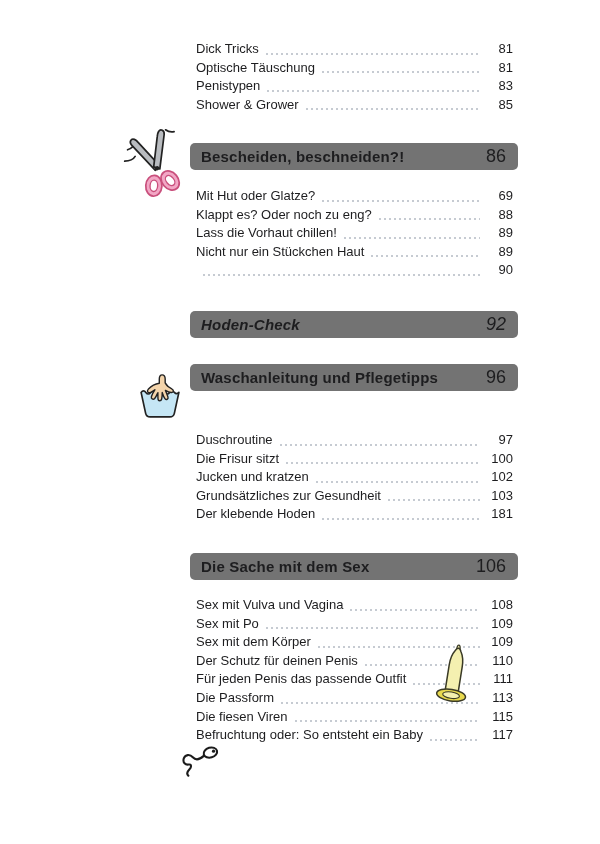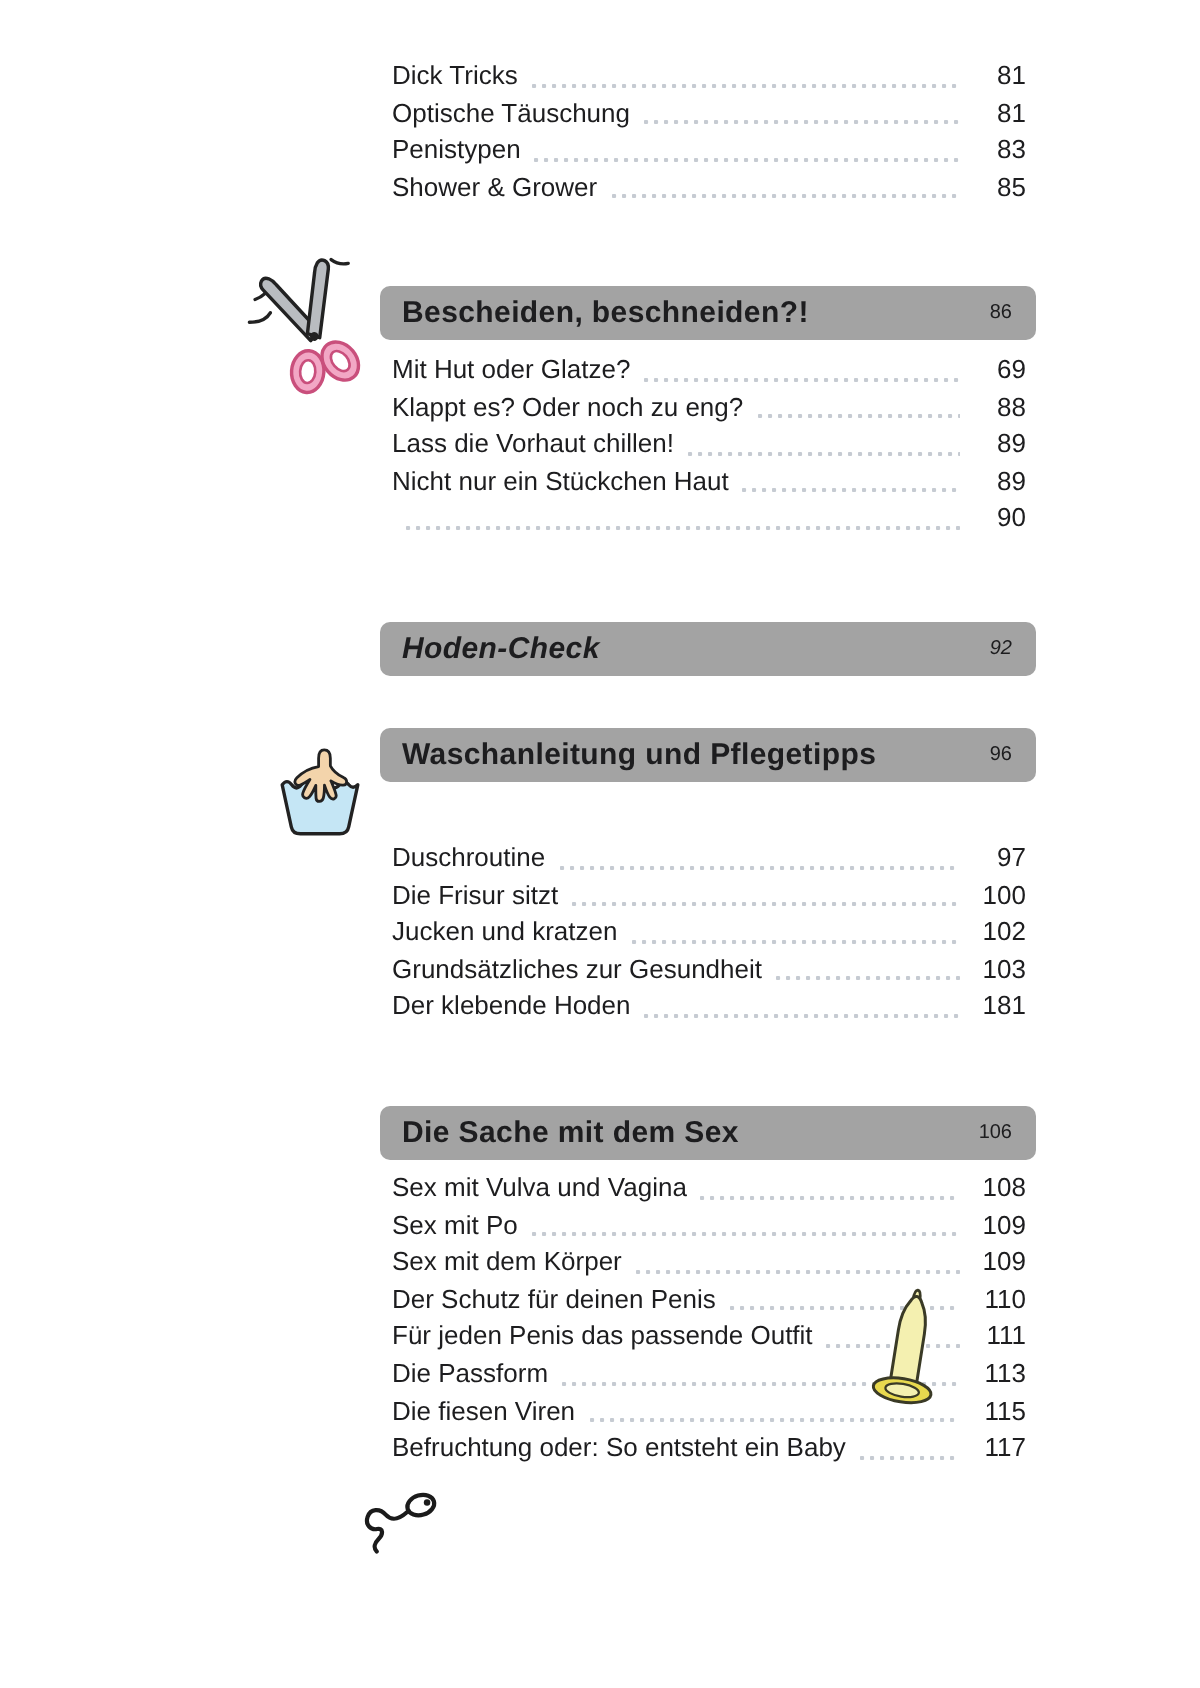--- a/index.html
+++ b/index.html
@@ -1,43 +1,43 @@
 <!DOCTYPE html>
 <html><head>
 <meta charset="utf-8">
 <style>
   html,body{margin:0;padding:0;}
   body{
     width:600px;height:844px;position:relative;overflow:hidden;
     background:#ffffff;color:#1d1d1f;
     font-family:"Liberation Sans", sans-serif;
   }
-  .col{position:absolute;left:190px;width:328px;box-sizing:border-box;}
+  .col{position:absolute;left:190px;width:328px;box-sizing:border-box;margin-top:11px;}
   .entries{display:flex;flex-direction:column;}
   .row{
     display:flex;align-items:center;height:18.6px;
     font-size:13px;line-height:18.6px;
     padding-left:6px;padding-right:5px;
   }
   .row .label{white-space:nowrap;}
   .leader{flex:1 1 auto;position:relative;height:100%;margin:0 7px;min-width:8px;}
   .leader::after{
     content:"";position:absolute;left:0;right:0;bottom:4px;height:2px;
     background-image:radial-gradient(circle at 1px 1px,#c6cbd2 1px,transparent 1.3px);
     background-size:5px 2px;background-repeat:repeat-x;
   }
   .pnum{min-width:26px;text-align:right;white-space:nowrap;}
   .bar{
     position:absolute;left:190px;width:328px;height:27px;
-    background:#a3a3a3;border-radius:5px;
+    background:#737373;border-radius:5px;
     display:flex;align-items:center;box-sizing:border-box;
     padding:0 12px 0 11px;
   }
   .bar .title{flex:1 1 auto;font-weight:bold;font-size:15px;letter-spacing:.2px;white-space:nowrap;}
-  .bar .pnum{font-size:10px;min-width:0;}
+  .bar .pnum{font-size:18px;min-width:0;}
   .art{position:absolute;}
 </style>
 </head>
 <body>
 
 <div class="col entries" style="top:29px;">
   <div class="row">
     <span class="label">Dick Tricks</span>
     <span class="leader"></span>
     <span class="pnum">81</span>

